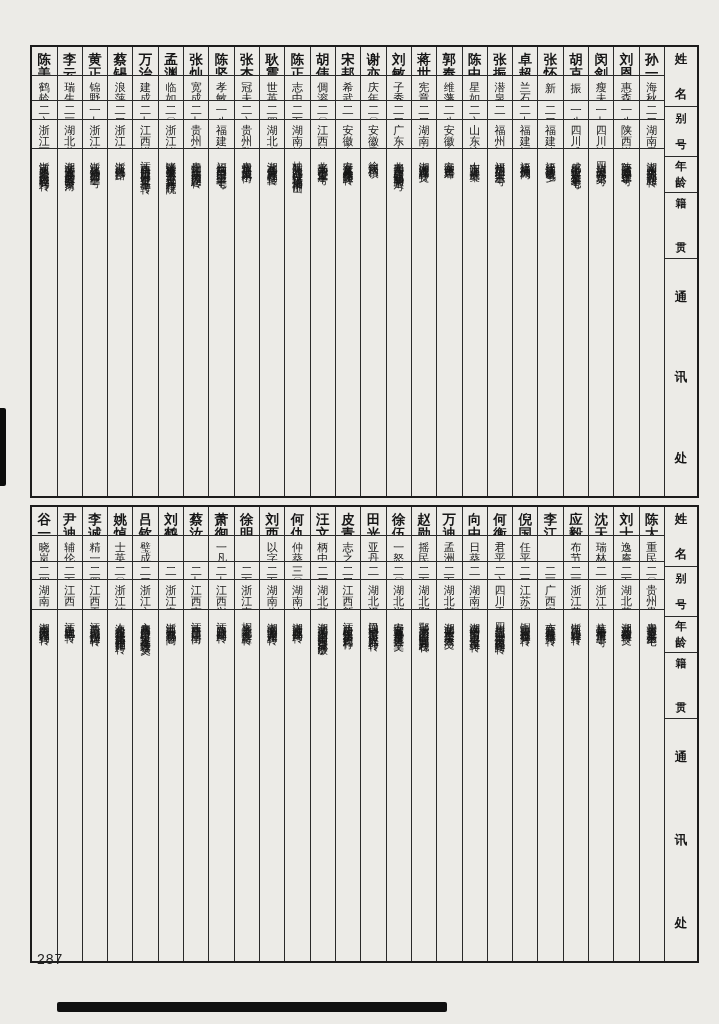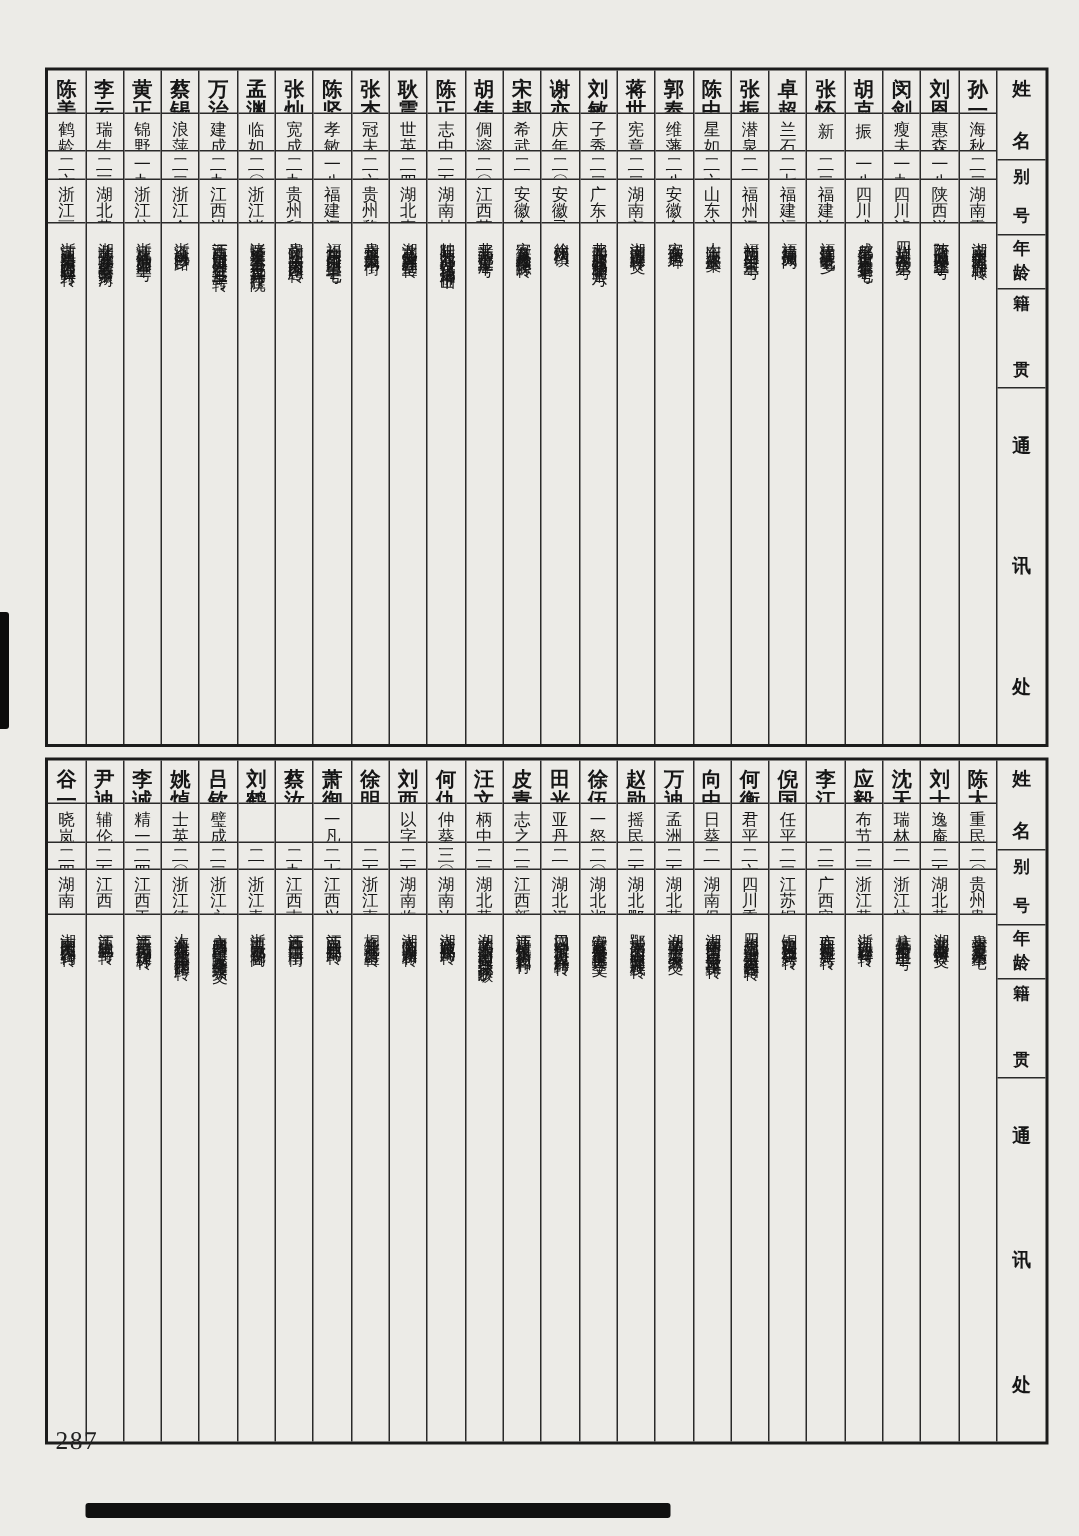--- a/index.html
+++ b/index.html
@@ -52,22 +52,22 @@
   .hdr .c-addr.spread{padding:32px 0;}
   
   .vtext{
     writing-mode:vertical-rl;text-orientation:upright;
     font-size:10.5px;line-height:1.05;letter-spacing:1.5px;
     padding-top:4px;height:calc(100% - 4px);
     margin:0 auto;
   }
   .page-number{
     position:absolute;left:37px;top:951px;
-    font-size:17px;letter-spacing:1px;color:#222;
-    font-family:Liberation Serif, serif;
+    font-size:14px;letter-spacing:1px;color:#222;
+    font-family:Liberation Sans, sans-serif;
   }
   
   .artifact-left{
     position:absolute;left:0;top:408px;width:6px;height:78px;
     background:#0c0c0c;border-radius:0 2px 2px 0;
   }
   .artifact-bottom{
     position:absolute;left:57px;top:1002px;width:390px;height:10px;
     background:#101010;border-radius:2px;
   }

